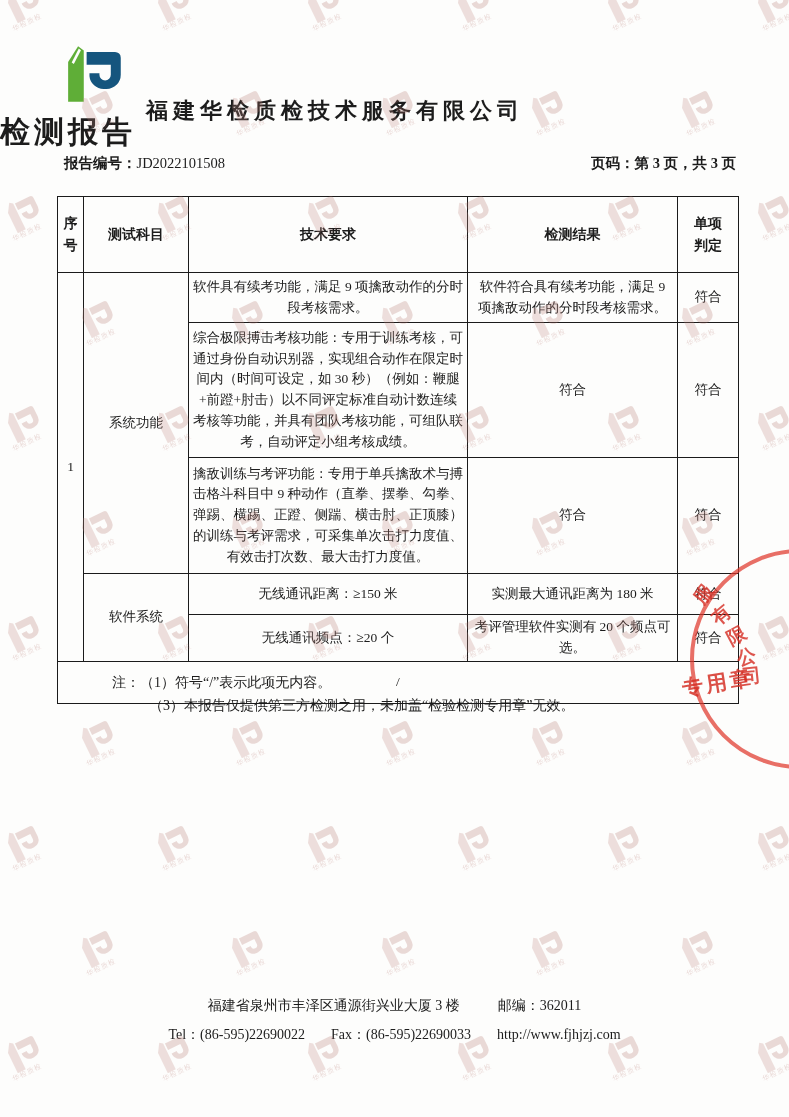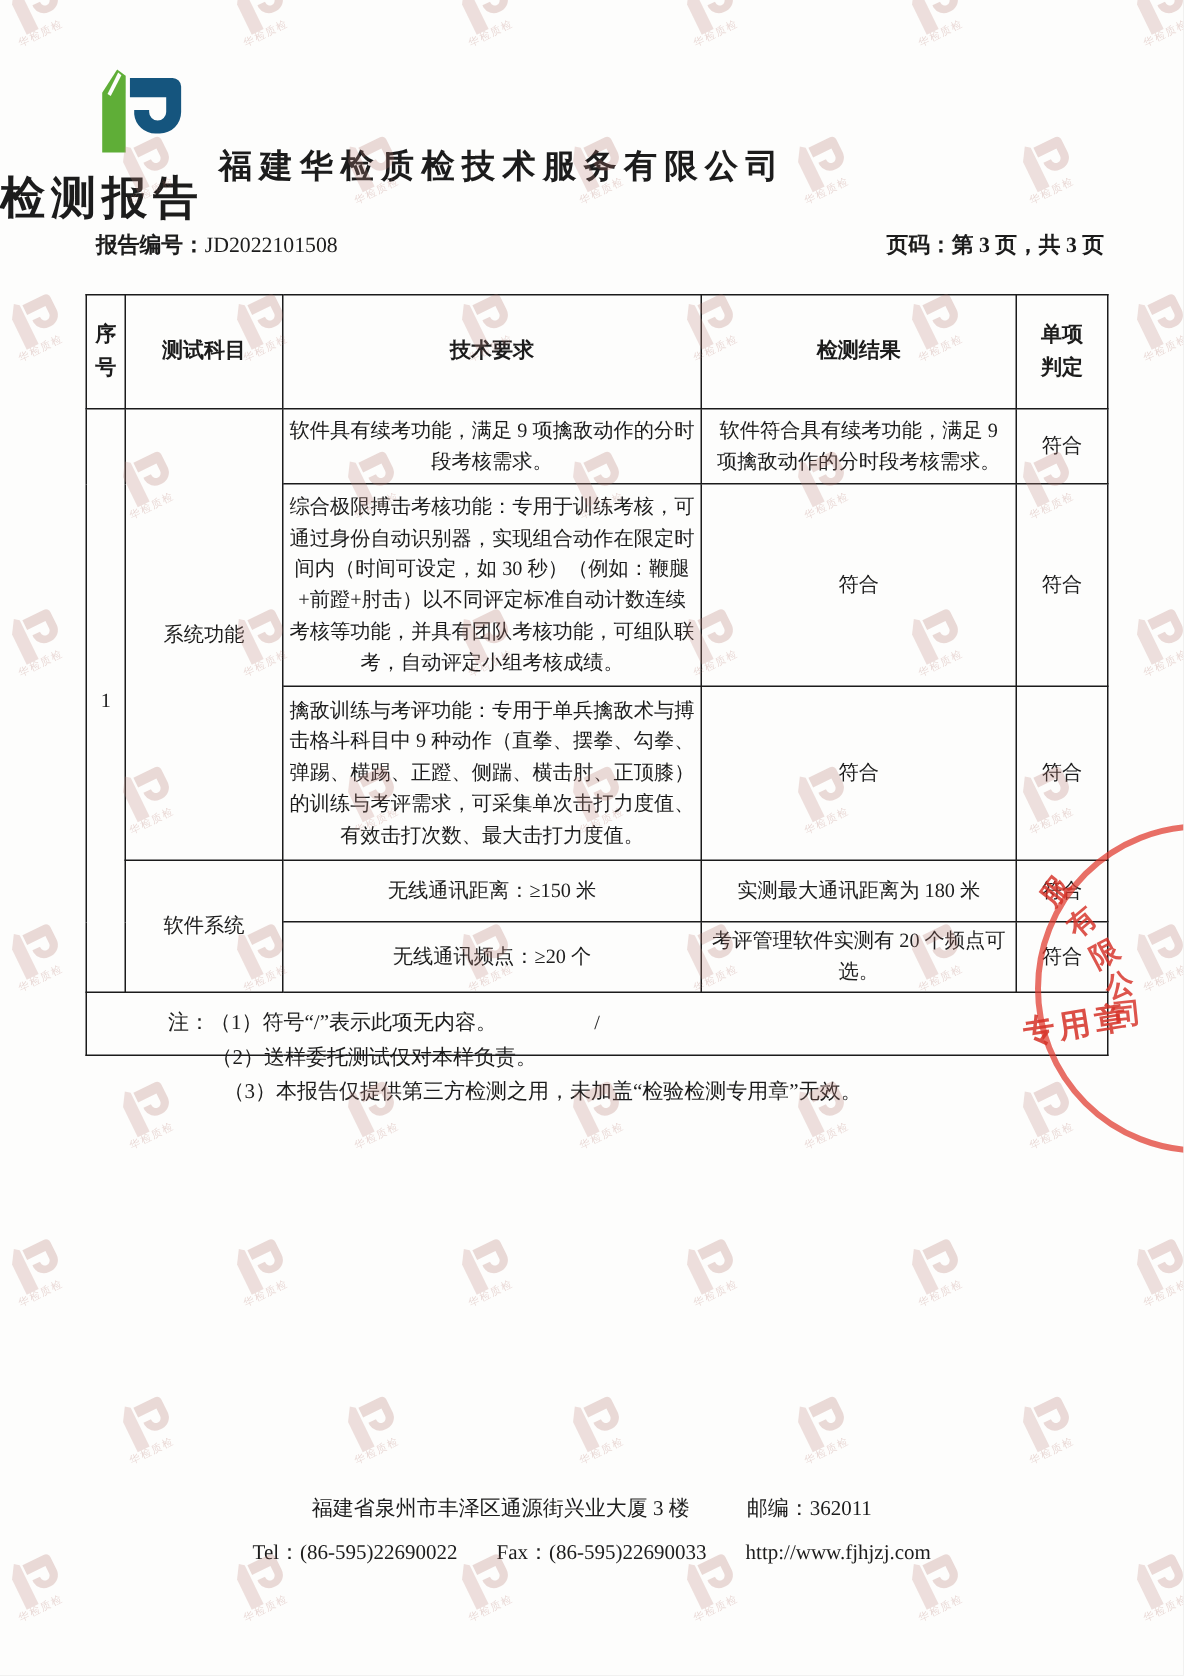--- a/index.html
+++ b/index.html
@@ -119,21 +119,20 @@
         <td>符合</td>
       </tr>
       <tr class="h42">
         <td colspan="5">/</td>
       </tr>
     </tbody>
       </table>
 
     <div class="notes">
       <div><span>注：</span><span>（1）符号“/”表示此项无内容。</span></div>
-      <div class="n2">（2）送样委托测试仅对本样负责。</div>
       <div class="n3">（3）本报告仅提供第三方检测之用，未加盖“检验检测专用章”无效。</div>
     </div>
 
     <div class="footer-line l1">
       <span>福建省泉州市丰泽区通源街兴业大厦 3 楼</span><span class="gap"></span><span>邮编：</span><span>362011</span>
     </div>
     <div class="footer-line l2">
       <span>Tel：</span><span>(86-595)22690022</span><span class="gap-s"></span><span>Fax：</span><span>(86-595)22690033</span><span class="gap-s"></span><span>http://www.fjhjzj.com</span>
     </div>
   </div>

